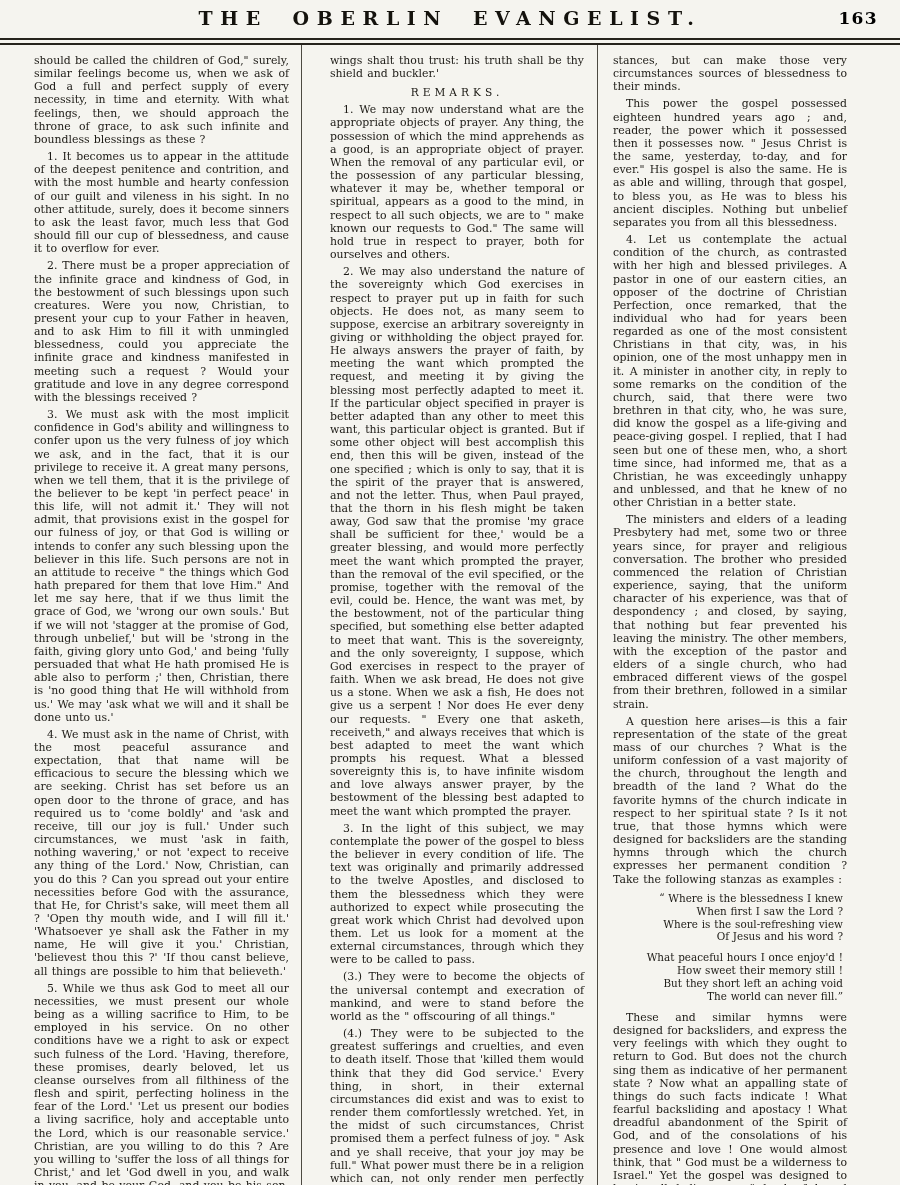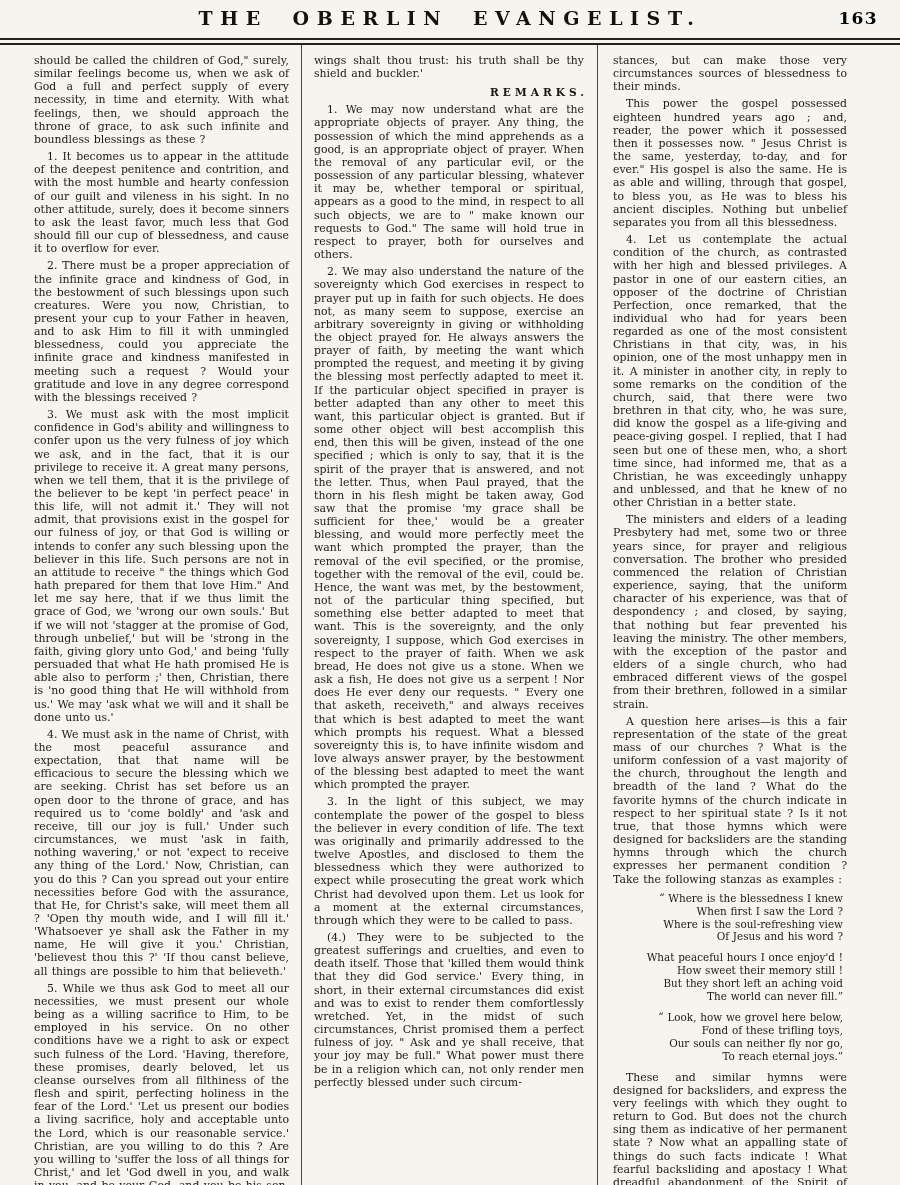--- a/index.html
+++ b/index.html
@@ -29,35 +29,35 @@
   }
   .double-rule {
     height:3px;
     border-top:2.5px solid #26231d;
     border-bottom:2.5px solid #26231d;
     margin:0;
   }
   .columns { display:flex; height:1141px; overflow:hidden; }
   .col { box-sizing:border-box; overflow:hidden; }
   .col-1 { width:301px; padding:5px 8px 0 30px; }
-  .col-2 { width:296px; padding:5px 9px 0 8px; border-left:1.5px solid #4d4a42; }
+  .col-2 { width:296px; padding:5px 9px 0 24px; border-left:1.5px solid #4d4a42; }
   .col-3 { width:274px; padding:5px 20px 0 11px; border-left:1.5px solid #4d4a42; }
   .col p {
     margin:4px;
     text-align:justify;
     font-size:10.9px;
     line-height:13.15px;
     text-indent:13px;
     word-spacing:0.07em;
   }
   .col p.cont { text-indent:0; }
   .remarks-heading {
-    text-align:right;
+    text-align:center;
     font-size:10.6px;
-    font-weight:bold;
+    font-weight:normal;
     letter-spacing:0.38em;
     margin:6px 0 5px 0;
     color:#181611;
   }
   .stanza {
     margin:6px 8px 8px 34px;
     font-size:10.4px;
     line-height:12.9px;
     word-spacing:0.05em;
   }
@@ -86,20 +86,21 @@
       <p>4. We must ask in the name of Christ, with the most peaceful assurance and expectation, that that name will be efficacious to secure the blessing which we are seeking. Christ has set before us an open door to the throne of grace, and has required us to 'come boldly' and 'ask and receive, till our joy is full.'  Under such circumstances, we must 'ask in faith, nothing wavering,' or not 'expect to receive any thing of the Lord.'  Now, Christian, can you do this ?  Can you spread out your entire necessities before God with the assurance, that He, for Christ's sake, will meet them all ?  'Open thy mouth wide, and I will fill it.' 'Whatsoever ye shall ask the Father in my name, He will give it you.'  Christian, 'believest thou this ?'  'If thou canst believe, all things are possible to him that believeth.'</p>
       <p>5. While we thus ask God to meet all our necessities, we must present our whole being as a willing sacrifice to Him, to be employed in his service.  On no other conditions have we a right to ask or expect such fulness of the Lord.  'Having, therefore, these promises, dearly beloved, let us cleanse ourselves from all filthiness of the flesh and spirit, perfecting holiness in the fear of the Lord.'  'Let us present our bodies a living sacrifice, holy and acceptable unto the Lord, which is our reasonable service.'  Christian, are you willing to do this ?  Are you willing to 'suffer the loss of all things for Christ,' and let 'God dwell in you, and walk in you, and be your God, and you be his son, or his daughter,' for ever ?  If you can do this with all your heart, then, in the name of the Lord, let me assure you, that 'Because thou hast made the Lord, which is my refuge, even the Most High, thy habitation, there shall no evil befall thee, neither shall any plague come nigh thy dwelling.' 'Surely He shall deliver thee from the snare of the fowler, and from the noisome pestilence.  He shall cover thee with his feathers, and under his</p>
     </div>
 
     <div class="col col-2">
       <p class="cont">wings shalt thou trust: his truth shall be thy shield and buckler.'</p>
       <div class="remarks-heading">REMARKS.</div>
       <p>1. We may now understand what are the appropriate objects of prayer.  Any thing, the possession of which the mind apprehends as a good, is an appropriate object of prayer.  When the removal of any particular evil, or the possession of any particular blessing, whatever it may be, whether temporal or spiritual, appears as a good to the mind, in respect to all such objects, we are to " make known our requests to God."  The same will hold true in respect to prayer, both for ourselves and others.</p>
       <p>2. We may also understand the nature of the sovereignty which God exercises in respect to prayer put up in faith for such objects.  He does not, as many seem to suppose, exercise an arbitrary sovereignty in giving or withholding the object prayed for.  He always answers the prayer of faith, by meeting the want which prompted the request, and meeting it by giving the blessing most perfectly adapted to meet it.  If the particular object specified in prayer is better adapted than any other to meet this want, this particular object is granted.  But if some other object will best accomplish this end, then this will be given, instead of the one specified ; which is only to say, that it is the spirit of the prayer that is answered, and not the letter.  Thus, when Paul prayed, that the thorn in his flesh might be taken away, God saw that the promise 'my grace shall be sufficient for thee,' would be a greater blessing, and would more perfectly meet the want which prompted the prayer, than the removal of the evil specified, or the promise, together with the removal of the evil, could be.  Hence, the want was met, by the bestowment, not of the particular thing specified, but something else better adapted to meet that want. This is the sovereignty, and the only sovereignty, I suppose, which God exercises in respect to the prayer of faith.  When we ask bread, He does not give us a stone.  When we ask a fish, He does not give us a serpent !  Nor does He ever deny our requests.  " Every one that asketh, receiveth," and always receives that which is best adapted to meet the want which prompts his request.  What a blessed sovereignty this is, to have infinite wisdom and love always answer prayer, by the bestowment of the blessing best adapted to meet the want which prompted the prayer.</p>
       <p>3. In the light of this subject, we may contemplate the power of the gospel to bless the believer in every condition of life.  The text was originally and primarily addressed to the twelve Apostles, and disclosed to them the blessedness which they were authorized to expect while prosecuting the great work which Christ had devolved upon them.  Let us look for a moment at the external circumstances, through which they were to be called to pass.</p>
+      <p>(3.) They were to become the objects of the universal contempt and execration of mankind, and were to stand before the world as the " offscouring of all things."</p>
       <p>(4.) They were to be subjected to the greatest sufferings and cruelties, and even to death itself. Those that 'killed them would think that they did God service.'  Every thing, in short, in their external circumstances did exist and was to exist to render them comfortlessly wretched.  Yet, in the midst of such circumstances, Christ promised them a perfect fulness of joy.  " Ask and ye shall receive, that your joy may be full."  What power must there be in a religion which can, not only render men perfectly blessed under such circum-</p>
     </div>
 
     <div class="col col-3">
       <p class="cont">stances, but can make those very circumstances sources of blessedness to their minds.</p>
       <p>This power the gospel possessed eighteen hundred years ago ; and, reader, the power which it possessed then it possesses now.  " Jesus Christ is the same, yesterday, to-day, and for ever."  His gospel is also the same.  He is as able and willing, through that gospel, to bless you, as He was to bless his ancient disciples.  Nothing but unbelief separates you from all this blessedness.</p>
       <p>4. Let us contemplate the actual condition of the church, as contrasted with her high and blessed privileges.  A pastor in one of our eastern cities, an opposer of the doctrine of Christian Perfection, once remarked, that the individual who had for years been regarded as one of the most consistent Christians in that city, was, in his opinion, one of the most unhappy men in it.  A minister in another city, in reply to some remarks on the condition of the church, said, that there were two brethren in that city, who, he was sure, did know the gospel as a life-giving and peace-giving gospel. I replied, that I had seen but one of these men, who, a short time since, had informed me, that as a Christian, he was exceedingly unhappy and unblessed, and that he knew of no other Christian in a better state.</p>
       <p>The ministers and elders of a leading Presbytery had met, some two or three years since, for prayer and religious conversation.  The brother who presided commenced the relation of Christian experience, saying, that the uniform character of his experience, was that of despondency ; and closed, by saying, that nothing but fear prevented his leaving the ministry.  The other members, with the exception of the pastor and elders of a single church, who had embraced different views of the gospel from their brethren, followed in a similar strain.</p>
       <p>A question here arises—is this a fair representation of the state of the great mass of our churches ?  What is the uniform confession of a vast majority of the church, throughout the length and breadth of the land ?  What do the favorite hymns of the church indicate in respect to her spiritual state ?  Is it not true, that those hymns which were designed for backsliders are the standing hymns through which the church expresses her permanent condition ?  Take the following stanzas as examples :</p>
 
@@ -108,24 +109,18 @@
         <div class="sl in">When first I saw the Lord ?</div>
         <div class="sl">Where is the soul-refreshing view</div>
         <div class="sl in">Of Jesus and his word ?</div>
       </div>
       <div class="stanza">
         <div class="sl">What peaceful hours I once enjoy'd !</div>
         <div class="sl in">How sweet their memory still !</div>
         <div class="sl">But they short left an aching void</div>
         <div class="sl in">The world can never fill.”</div>
       </div>
-      <div class="stanza">
-        <div class="sl">“ Look, how we grovel here below,</div>
-        <div class="sl in">Fond of these trifling toys,</div>
-        <div class="sl">Our souls can neither fly nor go,</div>
-        <div class="sl in">To reach eternal joys.”</div>
-      </div>
 
       <p>These and similar hymns were designed for backsliders, and express the very feelings with which they ought to return to God.  But does not the church sing them as indicative of her permanent state ?  Now what an appalling state of things do such facts indicate !  What fearful backsliding and apostacy !  What dreadful abandonment of the Spirit of God, and of the consolations of his presence and love !  One would almost think, that " God must be a wilderness to Israel." Yet the gospel was designed to be to all believers a " land of broad rivers and streams."  " In the Lord Jehovah is everlasting strength," and He has promised, that "they that wait upon the Lord shall renew their strength ; they shall mount up with wings as eagles ; they shall run, and not be weary; and they shall walk and not faint."  Yet the church complains, that she " can neither fly nor go, to reach eternal joys."  God has declared, that " the path of the just is as the shining light, that shineth more and more unto the perfect day."  The church complains, that that path has been waxing more and more obscure ever since she entered it.</p>
     </div>
 
   </div>
 </div>
 
 </body></html>

